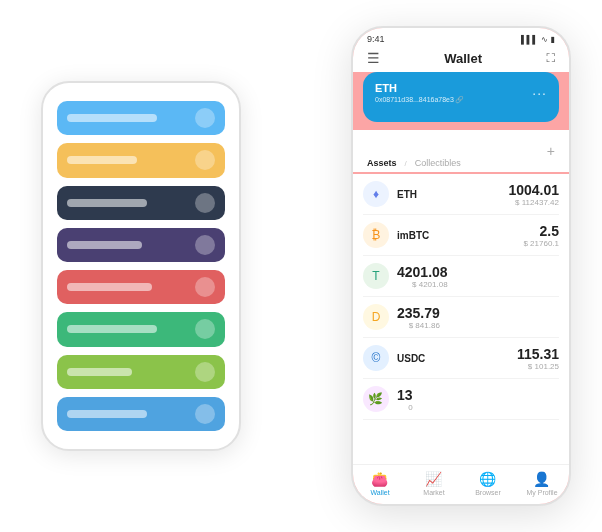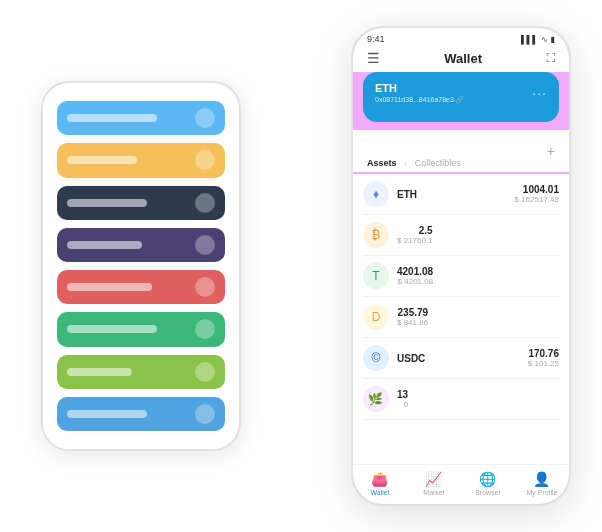--- a/index.html
+++ b/index.html
@@ -71,21 +71,21 @@
     }
 
     
     .main-phone {
       position: absolute;
       right: 20px;
       top: 50%;
       transform: translateY(-50%);
       width: 220px;
       height: 480px;
-      background: #f0abfc;
+      background: #fca5a5;
       border-radius: 32px;
       border: 2px solid #e0e0e0;
       box-shadow: 0 8px 40px rgba(0,0,0,0.13);
       overflow: hidden;
       z-index: 2;
       display: flex;
       flex-direction: column;
     }
 
     .phone-status-bar {
@@ -240,21 +240,21 @@
       font-size: 10px;
       font-weight: 600;
       color: #222;
     }
 
     .asset-amounts {
       text-align: right;
     }
 
     .asset-amounts .amount {
-      font-size: 10px;
+      font-size: 14px;
       font-weight: 600;
       color: #222;
     }
 
     .asset-amounts .usd {
       font-size: 8px;
       color: #aaa;
     }
 
     
@@ -364,25 +364,26 @@
       <span class="add-btn">+</span>
     </div>
 
     <div class="asset-list">
 
     <div class="asset-item">
           <div class="asset-icon" style="background: rgb(236, 243, 255); color: rgb(98, 126, 234);">♦</div>
           <div class="asset-name">ETH</div>
           <div class="asset-amounts">
             <div class="amount">1004.01</div>
-            <div class="usd">$ 162517.48</div>
+            <div class="usd">$ 112437.42</div>
           </div>
         </div>
         <div class="asset-item">
           <div class="asset-icon" style="background: rgb(255, 243, 224); color: rgb(247, 147, 26);">₿</div>
+          <div class="asset-name">imBTC</div>
           <div class="asset-amounts">
             <div class="amount">2.5</div>
             <div class="usd">$ 21760.1</div>
           </div>
         </div>
         <div class="asset-item">
           <div class="asset-icon" style="background: rgb(232, 245, 233); color: rgb(38, 161, 123);">T</div>
           <div class="asset-amounts">
             <div class="amount">4201.08</div>
             <div class="usd">$ 4201.08</div>
@@ -392,21 +393,21 @@
           <div class="asset-icon" style="background: rgb(255, 248, 225); color: rgb(245, 166, 35);">D</div>
           <div class="asset-amounts">
             <div class="amount">235.79</div>
             <div class="usd">$ 841.86</div>
           </div>
         </div>
         <div class="asset-item">
           <div class="asset-icon" style="background: rgb(227, 240, 255); color: rgb(39, 117, 202);">©</div>
           <div class="asset-name">USDC</div>
           <div class="asset-amounts">
-            <div class="amount">170.76</div>
+            <div class="amount">115.31</div>
             <div class="usd">$ 101.25</div>
           </div>
         </div>
         <div class="asset-item">
           <div class="asset-icon" style="background: rgb(249, 232, 255); color: rgb(156, 39, 176);">🌿</div>
           <div class="asset-amounts">
             <div class="amount">13</div>
             <div class="usd">0</div>
           </div>
         </div>

